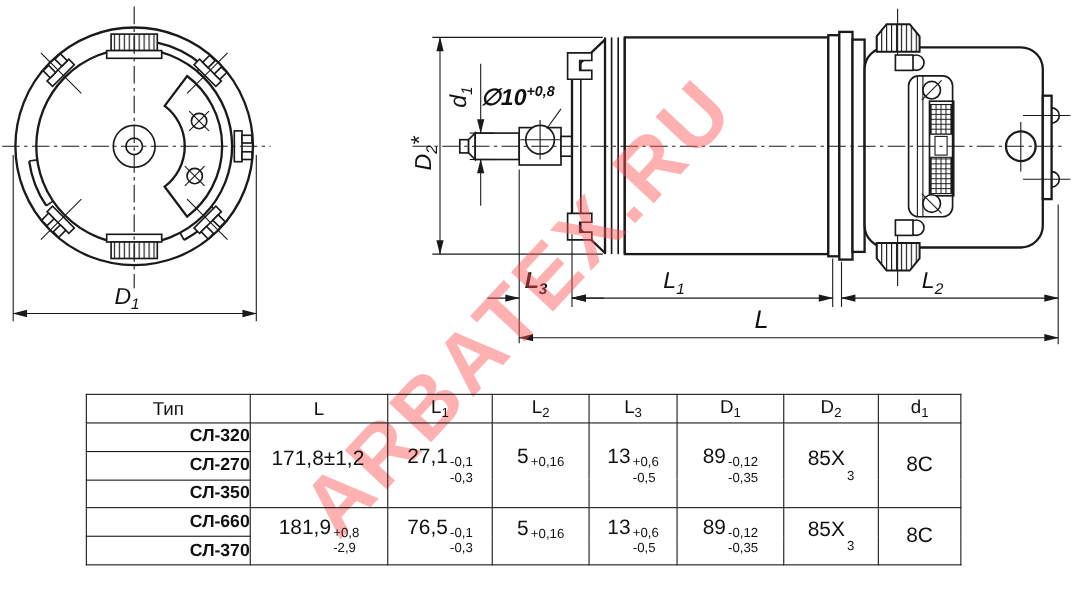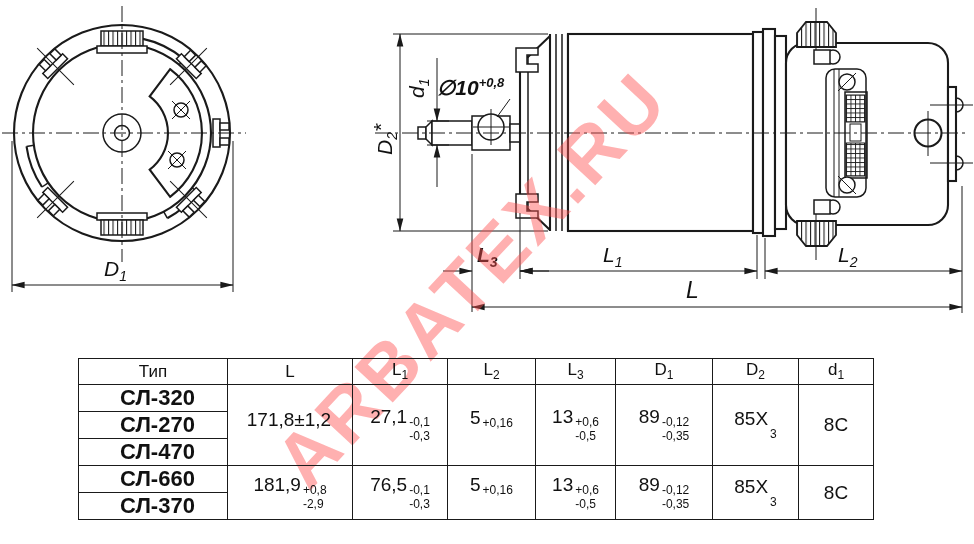--- a/index.html
+++ b/index.html
@@ -24,21 +24,21 @@
     font-size:76px;font-weight:bold;letter-spacing:4px;line-height:1.1;
     color:rgba(255,80,80,0.45);transform:rotate(-47deg);white-space:nowrap;}
   
   #dim-table{position:absolute;left:78px;top:358px;z-index:10;}
   table{border-collapse:collapse;table-layout:fixed;width:795px;background:transparent;}
   th,td{border:1.6px solid #1a1a1a;padding:0;text-align:center;vertical-align:middle;
         font-family:"Liberation Sans",sans-serif;background:transparent;}
   thead tr{height:26px;}
   tbody tr{height:25.8px;}
   th{font-size:17px;font-weight:normal;}
-  td.type{font-size:22px;font-weight:bold;text-align:center;padding-left:9px;}
+  td.type{font-size:16px;font-weight:bold;text-align:right;padding-left:9px;}
   td.val{font-size:19px;}
   th sub{font-size:12px;}
   .tol{display:inline-flex;flex-direction:column;justify-content:center;text-align:left;
        font-size:12px;line-height:1.15;margin-left:2px;vertical-align:-3px;}
   .tol span{display:block;min-height:13px;}
 </style>
 </head>
 <body>
 
 <div id="stage">
@@ -292,21 +292,21 @@
       <td class="val" rowspan="3"><span>85X</span><span class="tol">
                 <span></span>
                 <span>3</span>
               </span></td>
       <td class="val" rowspan="3"><span>8C</span></td>
     </tr>
     <tr>
       <td class="type">СЛ-270</td>
     </tr>
     <tr>
-      <td class="type">СЛ-470</td>
+      <td class="type">СЛ-350</td>
     </tr>
     <tr>
       <td class="type">СЛ-660</td>
       <td class="val" rowspan="2"><span>181,9</span><span class="tol">
                 <span>+0,8</span>
                 <span>-2,9</span>
               </span></td>
       <td class="val" rowspan="2"><span>76,5</span><span class="tol">
                 <span>-0,1</span>
                 <span>-0,3</span>

